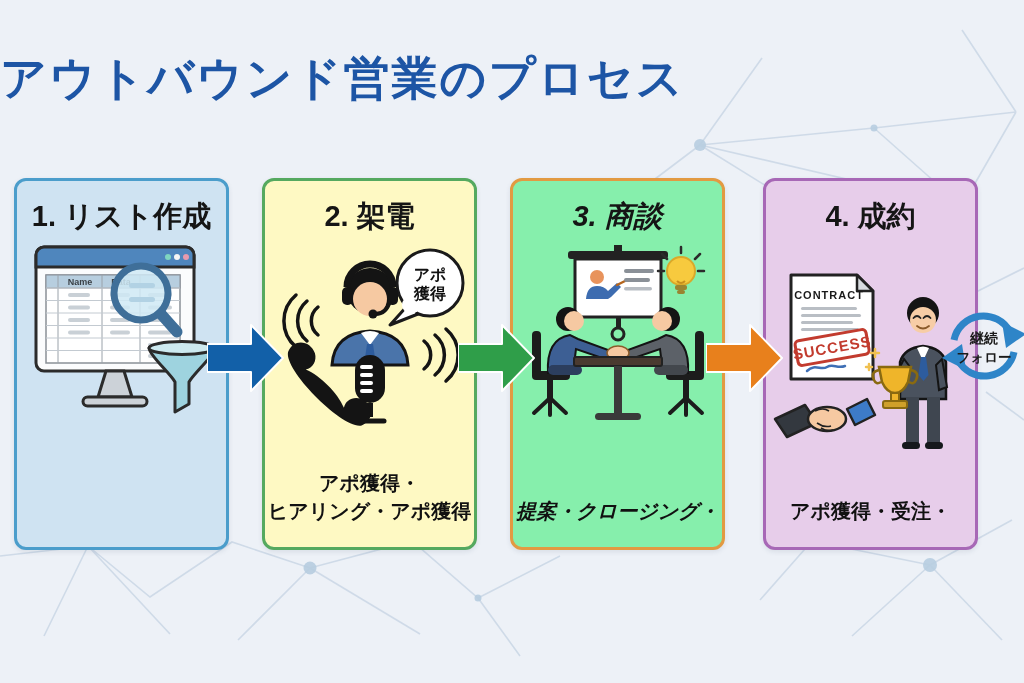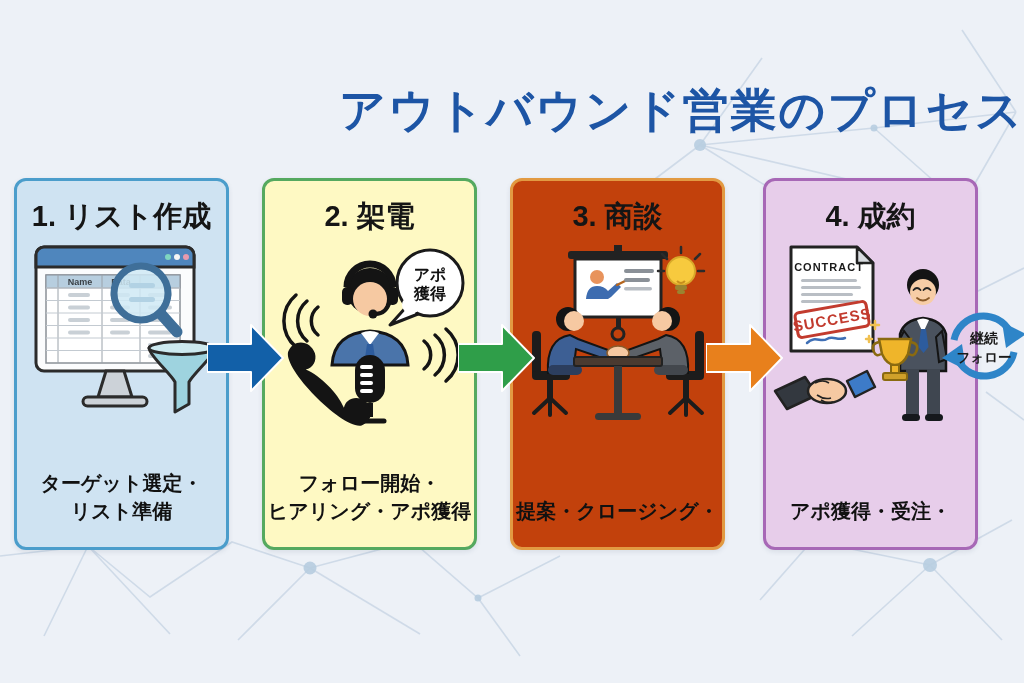--- a/index.html
+++ b/index.html
@@ -6,33 +6,33 @@
   html, body { width: 1024px; height: 683px; }
   body {
     font-family: "Liberation Sans", "DejaVu Sans", sans-serif;
     background: #edf1f7;
     position: relative;
     overflow: hidden;
   }
   .bg-pattern { position: absolute; left: 0; top: 0; width: 1024px; height: 683px; }
   .main-title {
     position: absolute; top: 48px; left: 0; width: 100%;
-    text-align: right; font-size: 46px; font-weight: 800;
-    color: #1d55a5; letter-spacing: 2px; white-space: nowrap; margin-top: 32px;
+    text-align: left; font-size: 46px; font-weight: 800;
+    color: #1d55a5; letter-spacing: 2px; white-space: nowrap;
   }
   .step-card {
     position: absolute; top: 178px; width: 215px; height: 372px;
     border-radius: 12px; border: 3.5px solid;
     display: flex; flex-direction: column; align-items: center;
     box-shadow: 0 2px 5px rgba(40,60,90,.10);
   }
   .card-1 { left: 14px;  background: #cfe3f2; border-color: #4b9dcb; }
   .card-2 { left: 262px; background: #fef9c3; border-color: #55a95f; }
-  .card-3 { left: 510px; background: #c2410c; border-color: #e29a42; }
-  .card-4 { left: 763px; background: #e7cdea; border-color: #a768b6; }
+  .card-3 { left: 510px; background: #86efac; border-color: #e29a42; font-style: italic; }
+  .card-4 { left: 763px; background: #e7cdea; border-color: #a768b6; gap: 28px; }
   .step-label {
     margin-top: 16px; font-size: 29px; font-weight: 800; color: #151515; white-space: nowrap;
   }
   .step-illus { width: 200px; height: 196px; margin-top: 4px; }
   .step-caption {
     margin-top: auto; margin-bottom: 22px; text-align: center;
     font-size: 20px; line-height: 1.4; font-weight: 800; color: #111; white-space: nowrap;
   }
   .flow-arrow { position: absolute; top: 322px; width: 78px; height: 72px; }
   .arrow-1 { left: 207px; }
@@ -102,24 +102,20 @@
       <circle cx="119" cy="52" r="27" fill="#cfe9f5" fill-opacity="0.85" stroke="#3f6f99" stroke-width="7"></circle>
       <rect x="107" y="42" width="26" height="5" rx="2.5" fill="#b2d2e4"></rect>
       <rect x="107" y="56" width="26" height="5" rx="2.5" fill="#b2d2e4"></rect>
       <line x1="139" y1="73" x2="155" y2="91" stroke="#3f6f99" stroke-width="11" stroke-linecap="round"></line>
     </g>
     <g>
       <path d="M127 107 C127 101 193 101 193 107 C193 114 172 132 167 141 L167 163 L153 171 L153 141 C148 132 127 114 127 107 Z" fill="#9ed3df" stroke="#2b2b2b" stroke-width="3" stroke-linejoin="round"></path>
       <ellipse cx="160" cy="107" rx="33" ry="6.5" fill="#cdeaf0" stroke="#2b2b2b" stroke-width="3"></ellipse>
     </g>
   </svg>
-  <div class="step-caption">
-    <div>ターゲット選定・</div>
-    <div>リスト準備</div>
-  </div>
 </div>
 
 <div class="step-card card-2">
   <div class="step-label">2. 架電</div>
   <svg class="step-illus" viewBox="0 0 200 196">
     <g stroke="#141414" stroke-width="3.5" fill="none" stroke-linecap="round">
       <path d="M48 66 A18 18 0 0 0 48 94"></path>
       <path d="M37 60 A26 26 0 0 0 37 100"></path>
       <path d="M26 54 A34 34 0 0 0 26 106"></path>
     </g>
@@ -156,21 +152,21 @@
           <rect x="90" y="148" width="13" height="4" rx="2"></rect>
       </g>
       <rect x="97" y="162" width="6" height="14" fill="#141414"></rect>
       <path d="M86 180 h28" stroke="#141414" stroke-width="5" stroke-linecap="round"></path>
     </g>
     <g transform="translate(-6,6) rotate(45 58 136)">
       <path d="M12 138 C6 124 20 114 32 120 C39 124 41 132 37 138 C52 132 76 132 91 138 C87 132 89 124 96 120 C108 114 122 124 116 138 C106 154 22 154 12 138 Z" fill="#141414"></path>
     </g>
   </svg>
   <div class="step-caption">
-    <div>フォロー開始・</div>
+    <div>アポ獲得・</div>
     <div>ヒアリング・アポ獲得</div>
   </div>
 </div>
 
 <div class="step-card card-3">
   <div class="step-label">3. 商談</div>
   <svg class="step-illus" viewBox="0 0 200 196">
     <g>
       <rect x="96" y="4" width="8" height="8" fill="#222"></rect>
       <rect x="50" y="10" width="100" height="8" rx="3" fill="#222"></rect>

